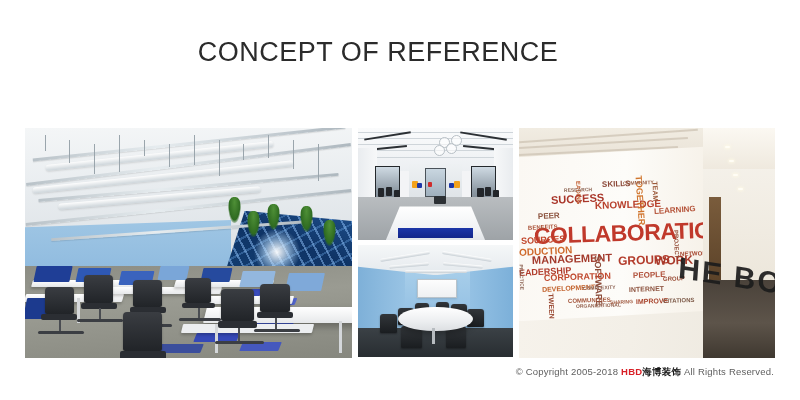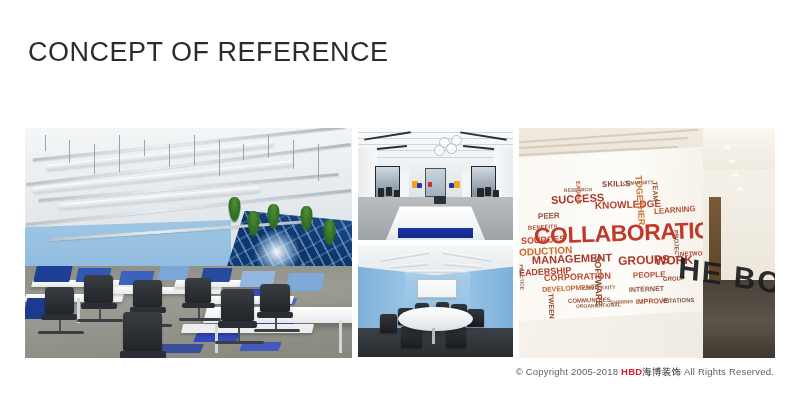--- a/index.html
+++ b/index.html
@@ -14,20 +14,21 @@
     overflow: hidden;
     position: relative;
   }
 
   
   .slide-header {
     position: absolute;
     left: 28px;
     top: 38px;
     width: 700px;
+    text-align: center;
   }
   .slide-title {
     font-family: "Liberation Sans", sans-serif;
     font-size: 27px;
     font-weight: 400;
     letter-spacing: 0.5px;
     color: #2b2b2b;
     line-height: 1.05;
     white-space: nowrap;
   }
@@ -313,21 +314,21 @@
     position: absolute;
     right: 26px;
     top: 366px;
     font-family: "Liberation Sans", sans-serif;
     font-size: 9.5px;
     color: #5e5e5e;
     letter-spacing: .2px;
     white-space: nowrap;
   }
   .footer-brand-red  { color: #d81f26; font-weight: 700; }
-  .footer-brand-dark { color: #1a1a1a; font-weight: 400; font-family: "DejaVu Sans", sans-serif; }
+  .footer-brand-dark { color: #1a1a1a; font-weight: 700; font-family: "DejaVu Sans", sans-serif; }
 </style>
 </head>
 <body>
 
 <div class="slide-header">
   <div class="slide-title">CONCEPT OF REFERENCE</div>
 </div>
 
 <div class="gallery">
 

